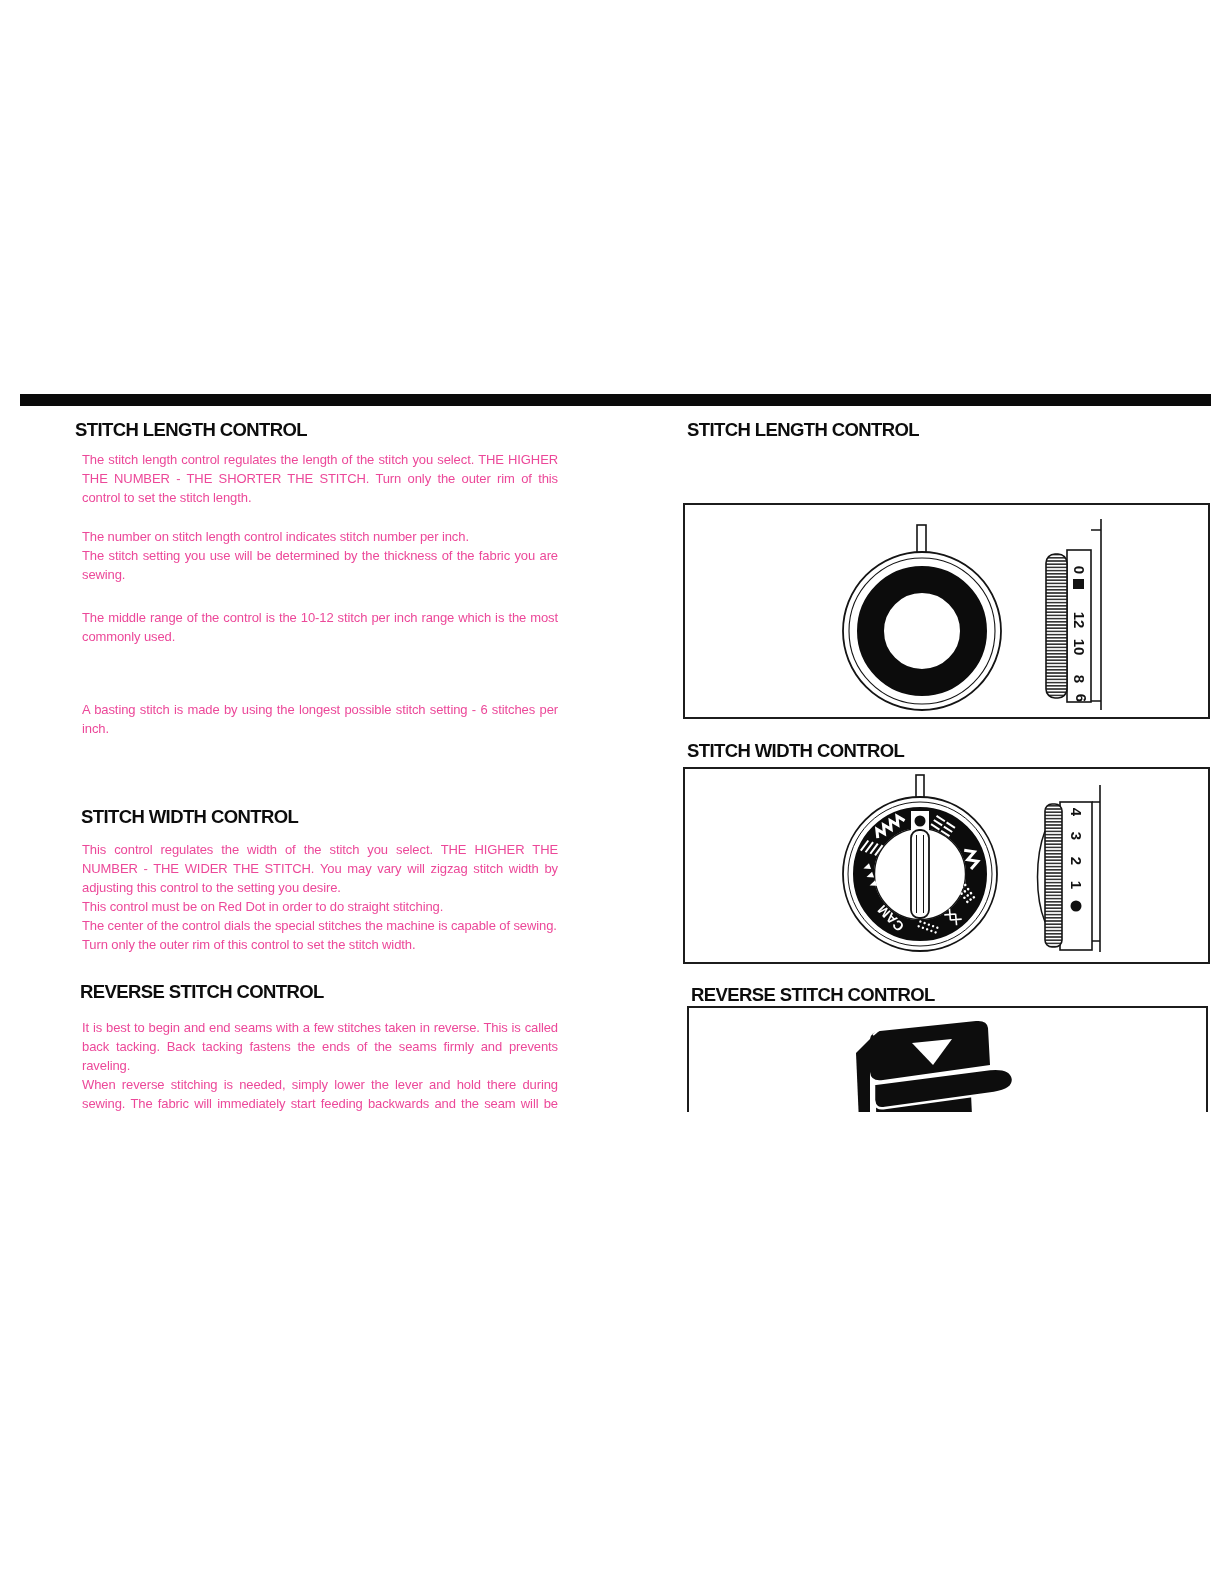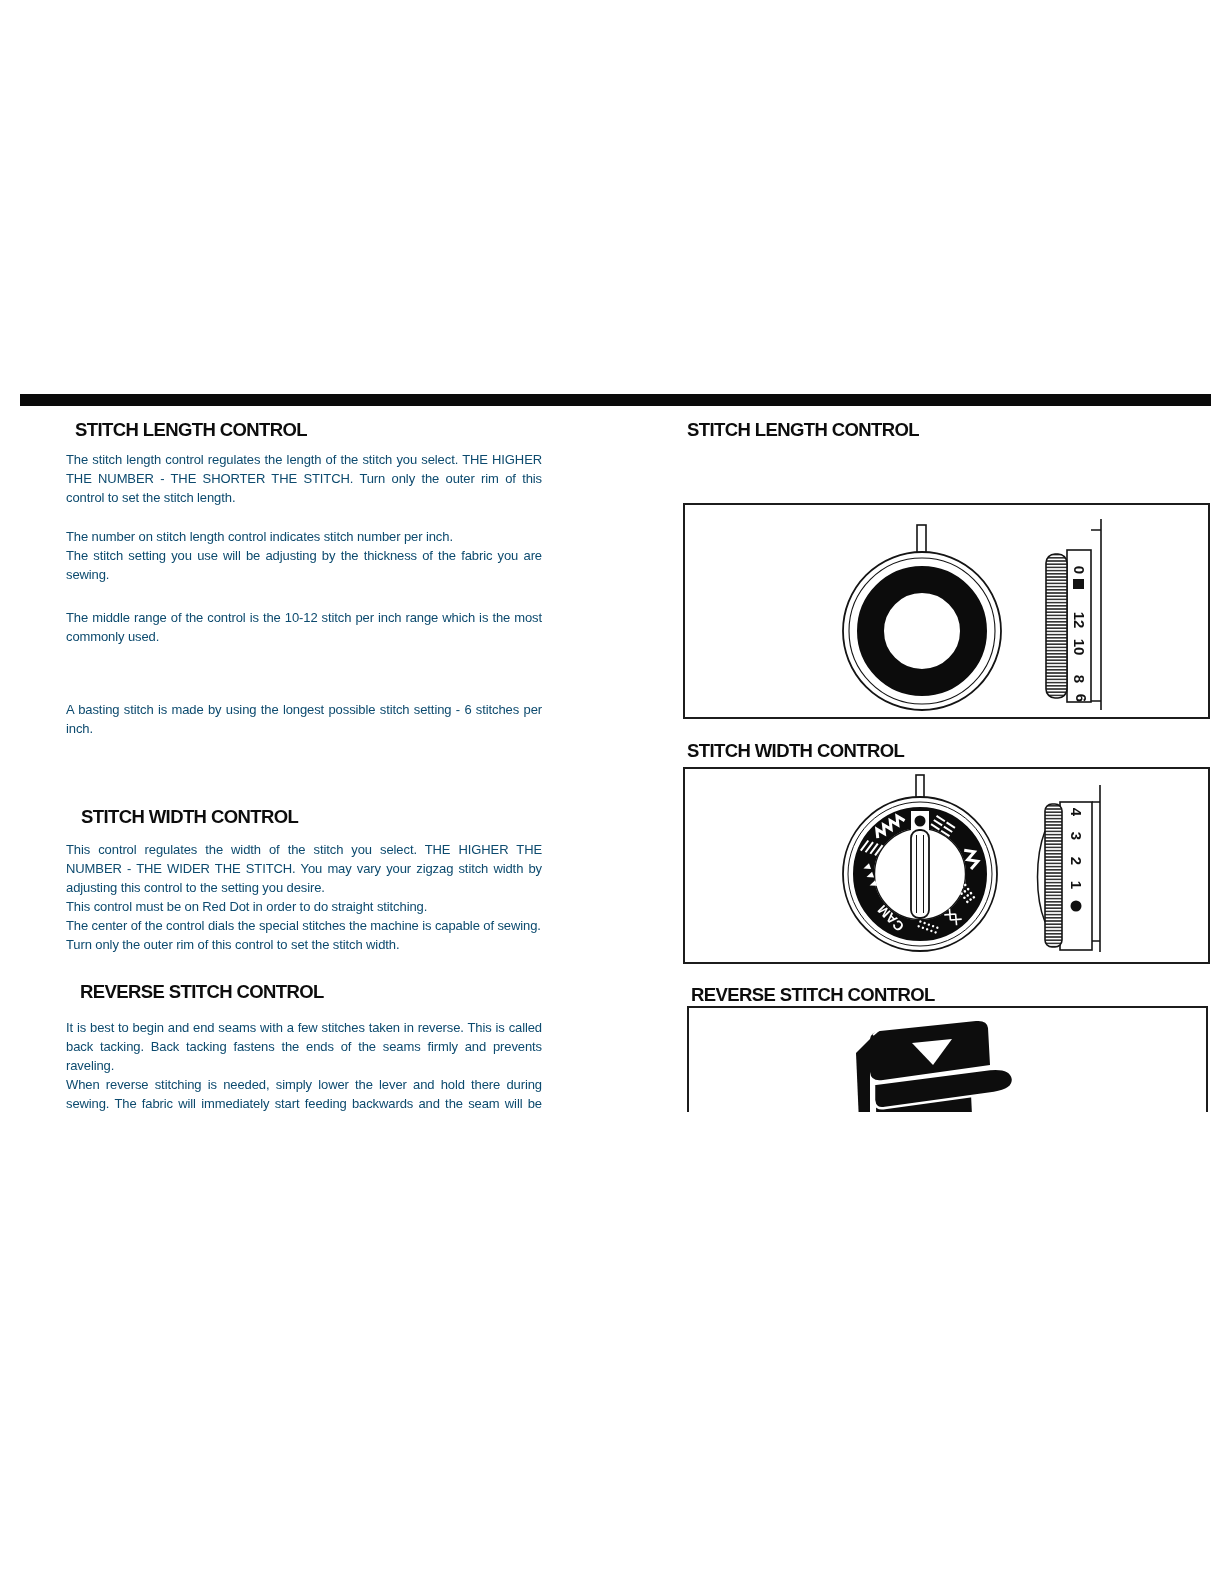--- a/index.html
+++ b/index.html
@@ -1,21 +1,21 @@
 <!DOCTYPE html>
 <html><head>
 <meta charset="utf-8">
 <style>
   html,body{margin:0;padding:0;background:#ffffff;}
   .canvas{position:relative;width:1224px;height:1112px;background:#ffffff;overflow:hidden;
           font-family:"Liberation Sans",sans-serif;color:#151515;}
   .divider-bar{position:absolute;left:20px;top:394px;width:1191px;height:12px;background:#0a0a0a;}
   .heading{position:absolute;font-weight:bold;font-size:18.5px;letter-spacing:-0.6px;color:#0d0d0d;white-space:nowrap;}
-  .textblock{position:absolute;left:66px;width:476px;font-size:13px;line-height:19px;
-             letter-spacing:-0.1px;color:#0c4a6e;}
+  .textblock{position:absolute;left:82px;width:476px;font-size:13px;line-height:19px;
+             letter-spacing:-0.1px;color:#ec4899;}
   .tline{text-align:justify;text-align-last:left;}
   .redmark{display:inline-block;width:28px;height:8px;background:#141414;margin:0 7px;vertical-align:-1px;}
   .pagenum{position:absolute;font-size:15px;color:#a21caf;}
   .figbox{position:absolute;border:2px solid #1c1c1c;background:#fff;box-sizing:border-box;}
   .figbox svg{display:block;width:100%;height:100%;}
   .blue-line{position:absolute;left:127px;top:1573px;width:143px;height:2px;background:#0000b2;}
   .speck{position:absolute;height:2px;background:#bfbfbf;top:1243px;}
   svg text{font-family:"Liberation Sans",sans-serif;}
 </style>
 </head>
@@ -26,35 +26,35 @@
   <div class="divider-bar"></div>
 
   <div class="heading" style="left:75px;top:419px">STITCH LENGTH CONTROL</div>
 
   <div class="textblock" style="top:450px">
     <div class="tline">The stitch length control regulates the length of the stitch you select.  THE HIGHER THE NUMBER - THE SHORTER THE STITCH.  Turn only the outer rim of this control to set the stitch length.</div>
   </div>
 
   <div class="textblock" style="top:527px">
     <div class="tline">The number on stitch length control indicates stitch number per inch.</div>
-    <div class="tline">The stitch setting you use will be adjusting by the thickness of the fabric you are sewing.</div>
+    <div class="tline">The stitch setting you use will be determined by the thickness of the fabric you are sewing.</div>
   </div>
 
   <div class="textblock" style="top:608px">
     <div class="tline">The middle range of the control is the 10-12 stitch per inch range which is the most commonly used.</div>
   </div>
 
   <div class="textblock" style="top:700px">
     <div class="tline">A basting stitch is made by using the longest possible stitch setting - 6 stitches per inch.</div>
   </div>
 
   <div class="heading" style="left:81px;top:806px">STITCH WIDTH CONTROL</div>
 
   <div class="textblock" style="top:840px">
-    <div class="tline">This control regulates the width of the stitch you select.  THE HIGHER THE NUMBER - THE WIDER THE STITCH.  You may vary your zigzag stitch width by adjusting this control to the setting you desire.</div>
+    <div class="tline">This control regulates the width of the stitch you select.  THE HIGHER THE NUMBER - THE WIDER THE STITCH.  You may vary will zigzag stitch width by adjusting this control to the setting you desire.</div>
     <div class="tline">This control must be on Red Dot in order to do straight stitching.</div>
     <div class="tline">The center of the control dials the special stitches the machine is capable of sewing.</div>
     <div class="tline">Turn only the outer rim of this control to set the stitch width.</div>
   </div>
 
   <div class="heading" style="left:80px;top:981px">REVERSE STITCH CONTROL</div>
 
   <div class="textblock" style="top:1018px">
     <div class="tline">It is best to begin and end seams with a few stitches taken in reverse.  This is called back tacking.  Back tacking fastens the ends of the seams firmly and prevents raveling.</div>
     <div class="tline">When reverse stitching is needed, simply lower the lever and hold there during sewing.  The fabric will immediately start feeding backwards and the seam will be fastened.</div>

